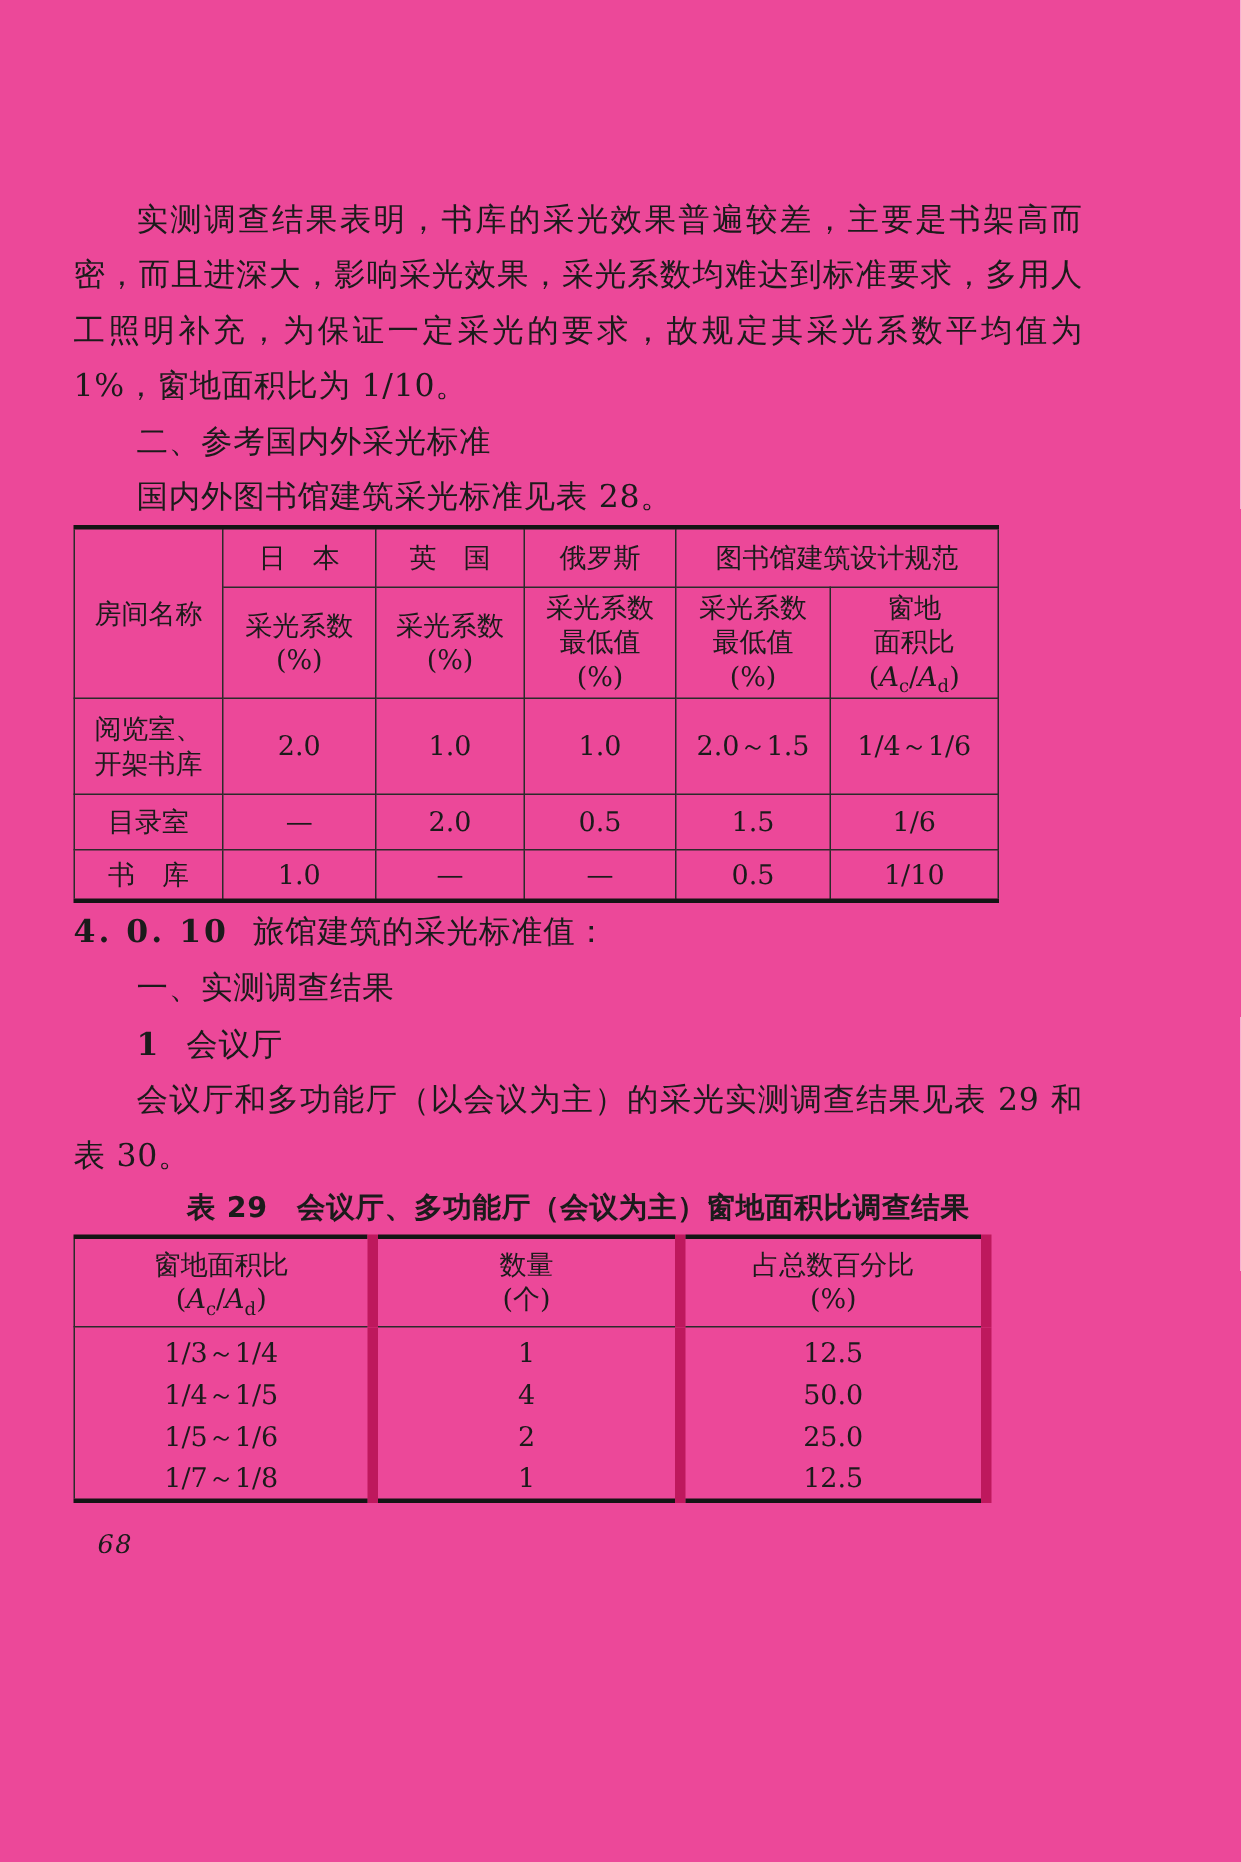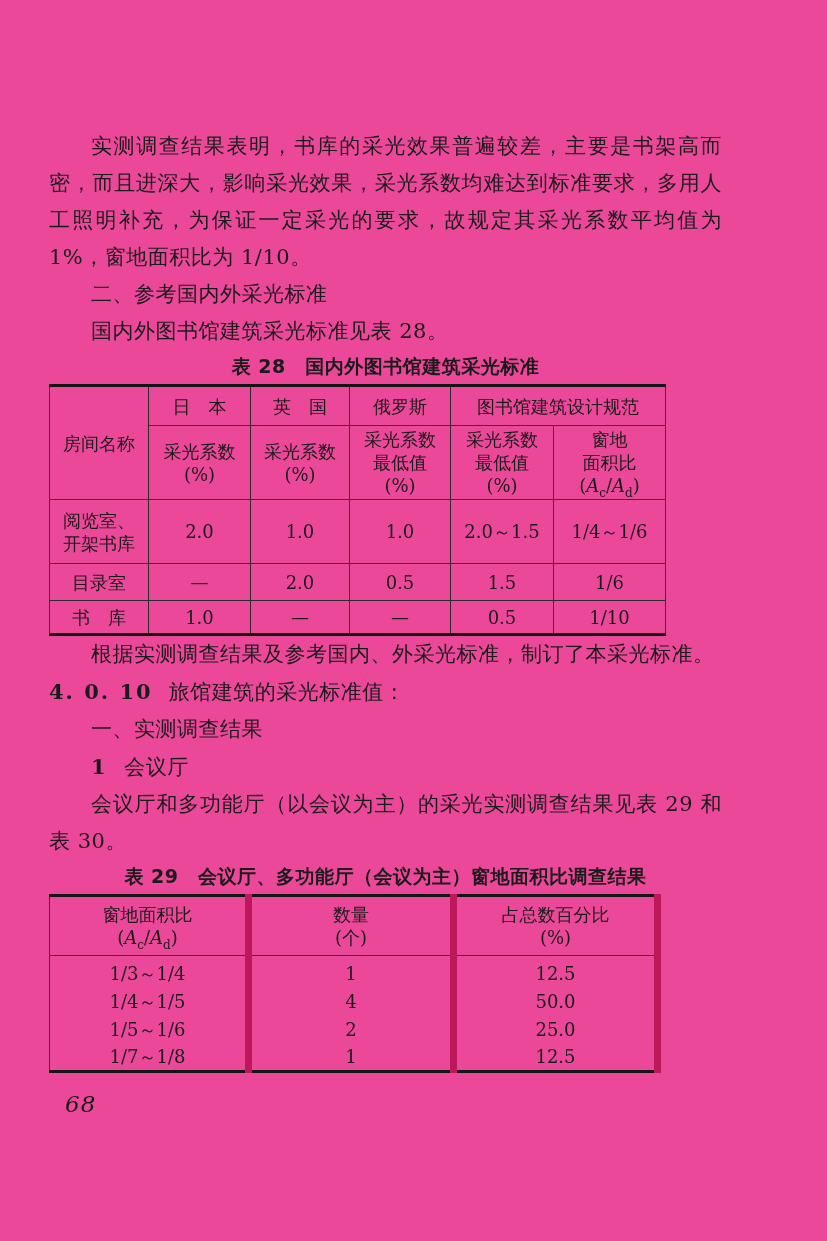--- a/index.html
+++ b/index.html
@@ -61,37 +61,36 @@
   .t29 tr.t-header td { border-bottom: 1px solid #2b2b2b; }
   .pre { white-space: pre-line; display: block; }
   .formula { display: block; }
   .formula i { font-style: italic; }
   sub { font-size: 12px; line-height: 0; }
   .clause-block { margin-top: 12px; }
   .b-num { font-weight: bold; margin-right: 16px; letter-spacing: 2px; }
   .item-num { font-weight: bold; margin-right: 18px; }
   .pagenum {
     font-style: italic;
-    font-size: 23px;
+    font-size: 17px;
     margin: 18px 0 0 16px;
     letter-spacing: 1px;
   }
 </style>
 </head>
 <body>
 
 <div class="page">
 
   <p class="body indent">实测调查结果表明，书库的采光效果普遍较差，主要是书架高而密，而且进深大，影响采光效果，采光系数均难达到标准要求，多用人工照明补充，为保证一定采光的要求，故规定其采光系数平均值为 1%，窗地面积比为 1/10。</p>
 
   <p class="body indent">二、参考国内外采光标准</p>
 
   <p class="body indent">国内外图书馆建筑采光标准见表 28。</p>
 
-  <div class="caption">表 28　国内外图书馆建筑采光标准</div>
 
   <table class="doc-table t28">
     <colgroup>
       <col style="width:99px">
         <col style="width:102px">
         <col style="width:99px">
       <col style="width:101px">
         <col style="width:103px">
         <col style="width:112px">
     </colgroup>
@@ -151,21 +150,20 @@
       <td>书　库</td>
       <td>1.0</td>
       <td>—</td>
       <td>—</td>
       <td>0.5</td>
       <td>1/10</td>
     </tr>
   </tbody>
     </table>
 
-  <p class="body indent clause-block">根据实测调查结果及参考国内、外采光标准，制订了本采光标准。</p>
 
   <p class="body">
     <span class="b-num">4. 0. 10</span><span>旅馆建筑的采光标准值：</span>
   </p>
 
 
   <p class="body indent">一、实测调查结果</p>
 
   <p class="body indent">
     <span class="item-num">1</span><span>会议厅</span>

